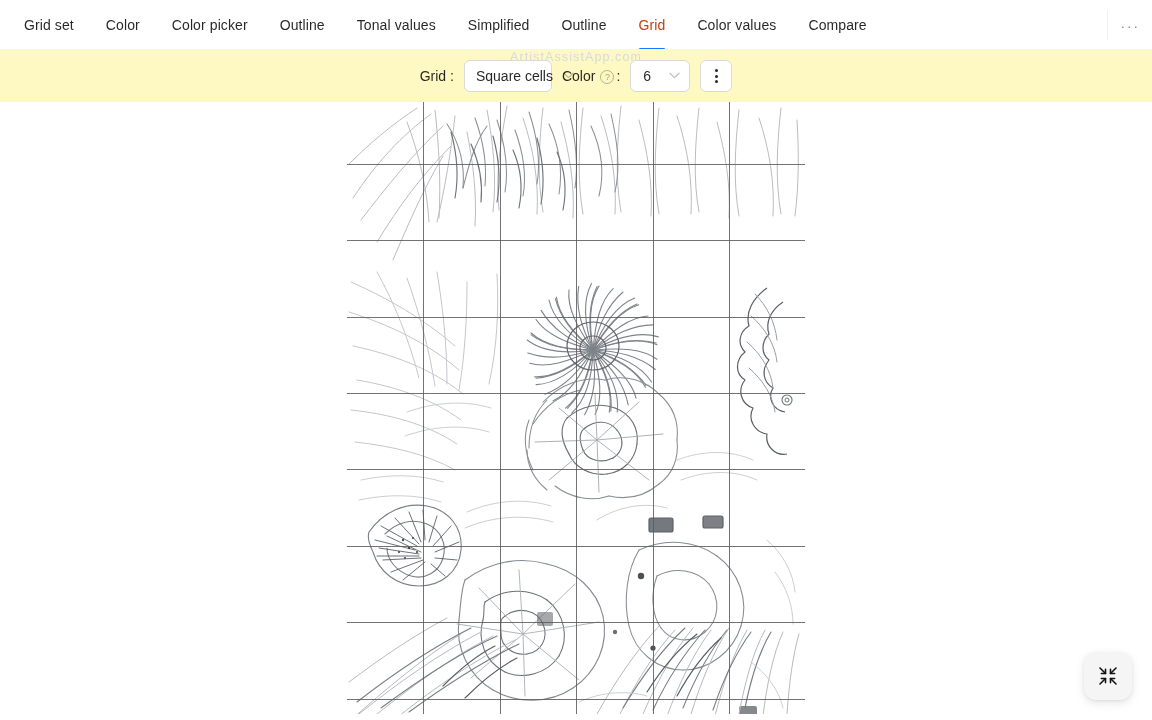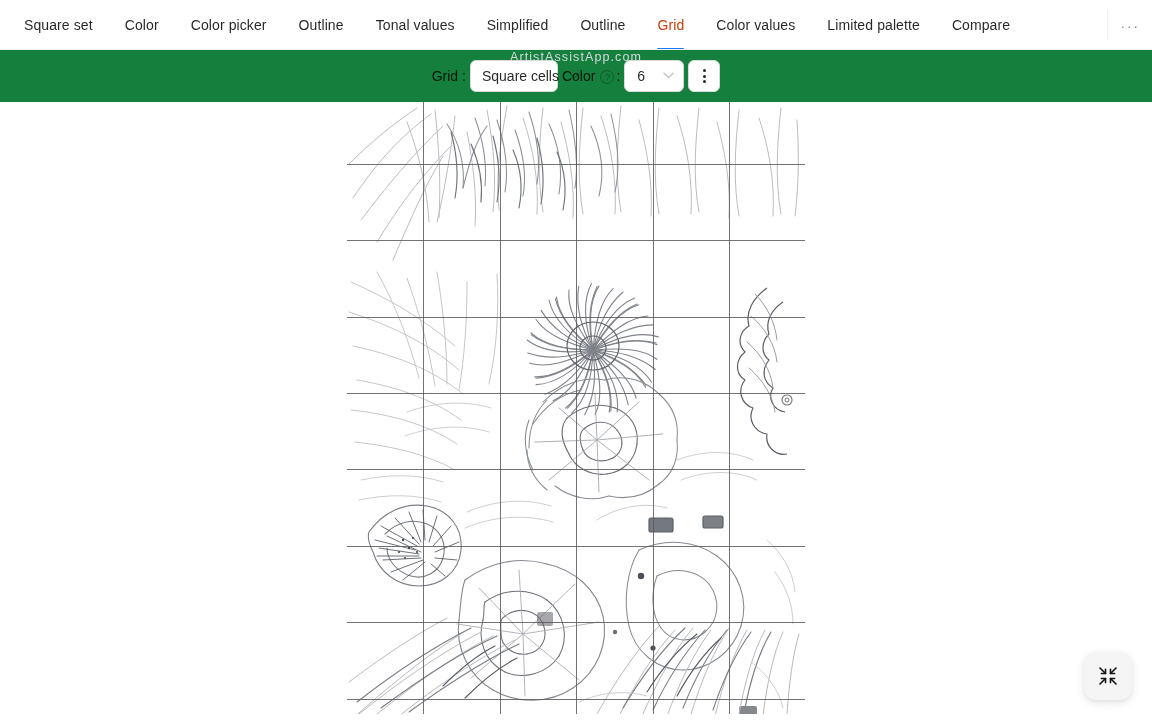--- a/index.html
+++ b/index.html
@@ -92,22 +92,22 @@
     font-family: Liberation Sans, sans-serif;
   }
 
   
   .toolbar {
     position: relative;
     height: 52px;
     display: flex;
     align-items: center;
     justify-content: center;
-    gap: 4px;
-    background: #15803d;
+    gap: 10px;
+    background: #fef9c3;
     text-align: right;
   }
   .tb-label {
     font-size: 14px;
     color: #000000d9;
     white-space: nowrap;
   }
   .select {
     height: 32px;
     min-width: 60px;
@@ -217,21 +217,21 @@
     z-index: 20;
   }
   .fab svg { display:block; }
 </style>
 </head>
 <body>
 
 <div class="tabbar">
   <div class="tabs">
     <div class="tab">
-        <span>Square set</span>
+        <span>Grid set</span>
       </div>
     <div class="tab">
         <span>Color</span>
       </div>
     <div class="tab">
         <span>Color picker</span>
       </div>
     <div class="tab">
         <span>Outline</span>
       </div>
@@ -242,23 +242,20 @@
         <span>Simplified</span>
       </div>
     <div class="tab">
         <span>Outline</span>
       </div>
     <div class="tab active">
         <span>Grid</span>
       </div>
     <div class="tab">
         <span>Color values</span>
-      </div>
-    <div class="tab">
-        <span>Limited palette</span>
       </div>
     <div class="tab">
         <span>Compare</span>
       </div>
   </div>
   <div class="tabbar-divider"></div>
   <div class="tab-more">
     <span>···</span>
   </div>
 </div>

